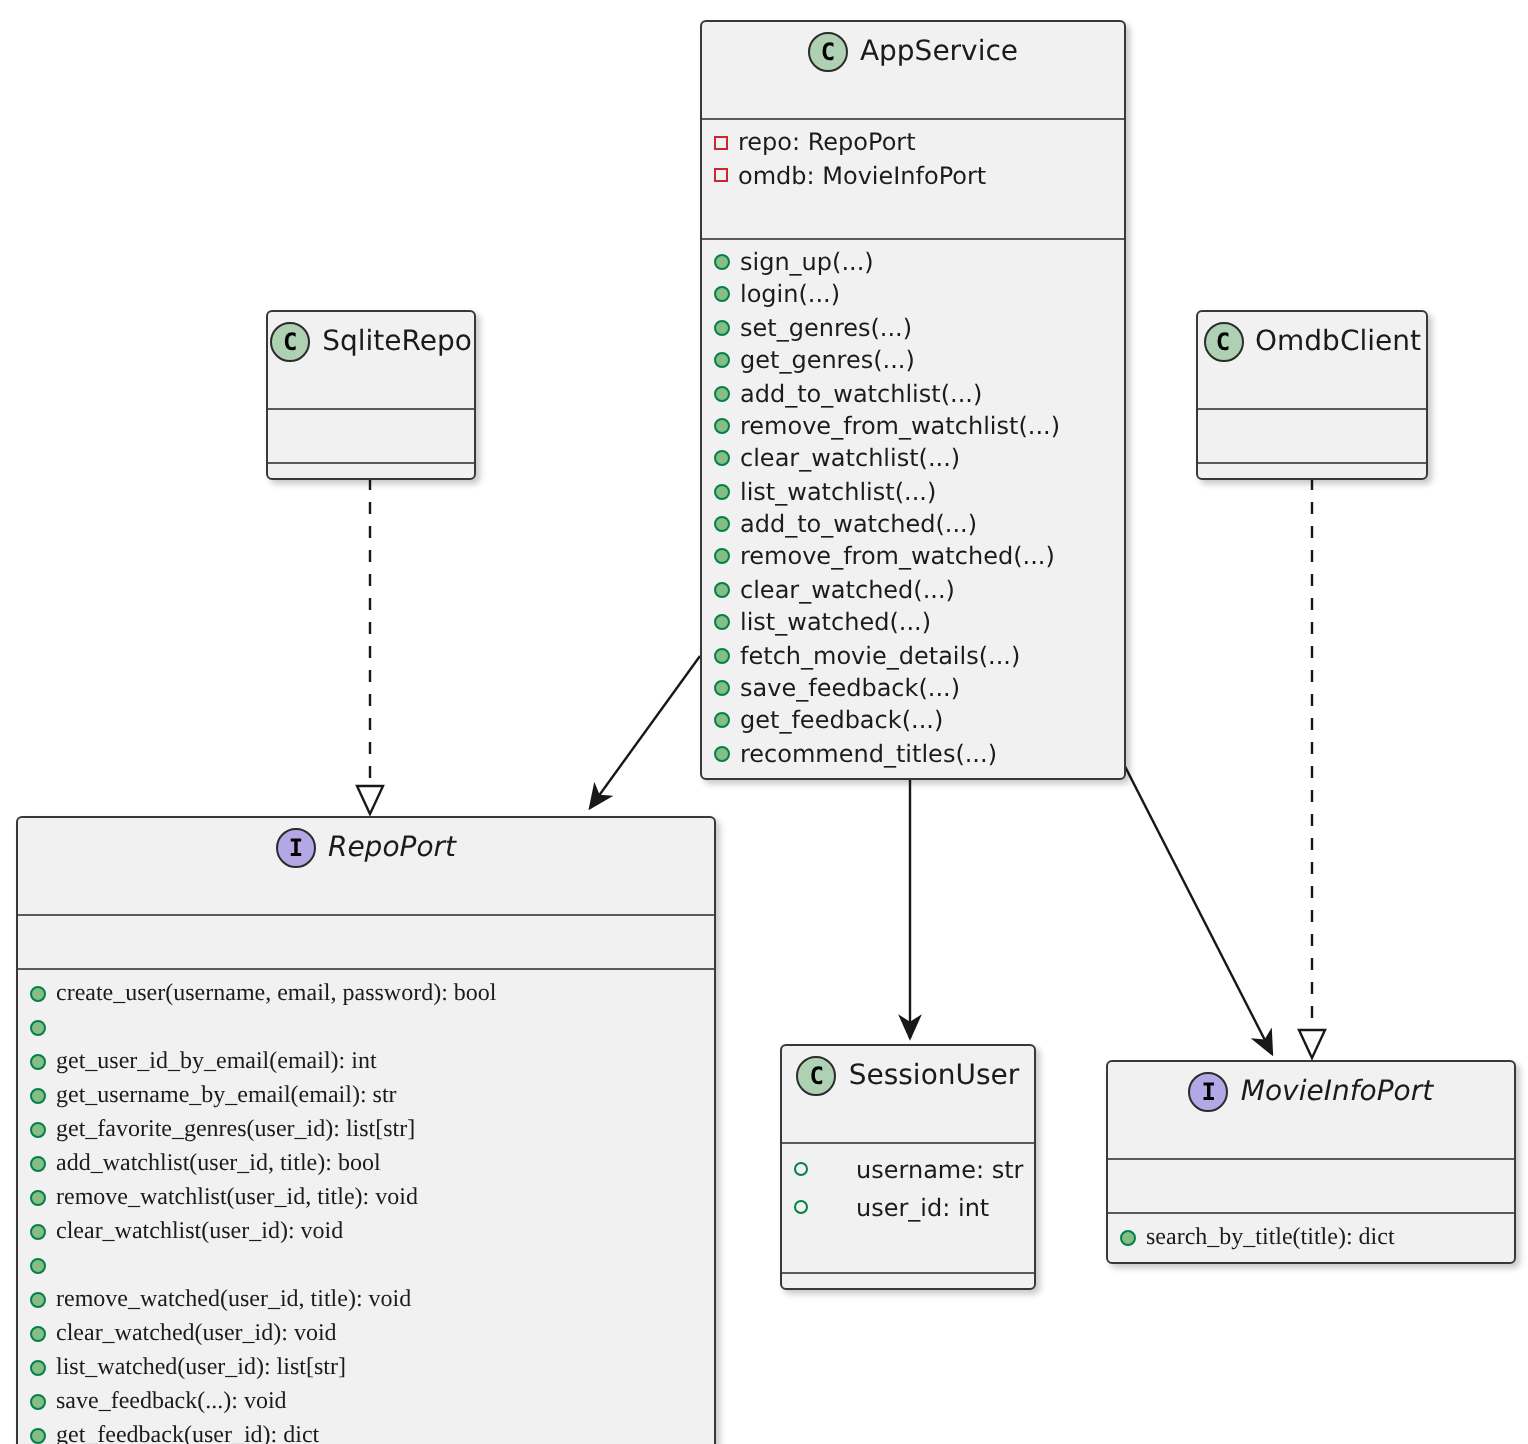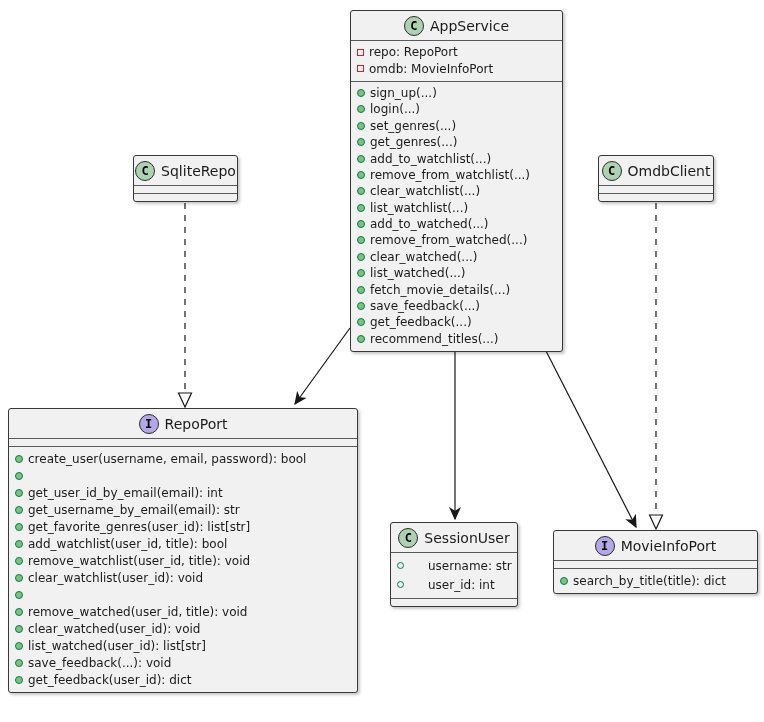--- a/index.html
+++ b/index.html
@@ -25,51 +25,52 @@
   .uml-title {
     display: flex;
     align-items: center;
     justify-content: center;
     gap: 6px;
     height: 29px;
     font-size: 14px;
     padding: 0 8px;
     flex: none;
   }
-  .uml-title.italic .title-text { }
+  .uml-title.italic .title-text { font-style: italic; }
   .badge {
     width: 20px; height: 20px;
     border-radius: 50%;
     border: 1px solid #2b2b2b;
     display: flex; align-items: center; justify-content: center;
     font-family: "DejaVu Sans Mono", "Liberation Mono", monospace;
     font-weight: bold;
     font-size: 12px;
     color: #000;
     flex: none;
   }
   .badge.class-badge { background: #ADD1B2; }
   .badge.interface-badge { background: #B4A7E5; }
 
   .compartment {
     border-top: 1px solid #5a5a5a;
     padding: 3px 0 4px 0;
     flex: none;
+    margin-top: 19px;
   }
   .compartment.empty { height: 8px; padding: 0; }
   .member-row {
     display: flex;
     align-items: center;
     gap: 5px;
     padding: 0 8px 0 6px;
     font-size: 12px;
     white-space: nowrap;
   }
   .rows-16 .member-row { height: 16.4px; }
-  .rows-17 .member-row { height: 17px; }
+  .rows-17 .member-row { height: 17px; font-family: Liberation Serif, serif; }
   .rows-19 .member-row { height: 19px; gap: 24px; }
   .m-icon { flex: none; display: inline-block; }
   .public-method-icon {
     width: 8px; height: 8px; border-radius: 50%;
     background: #84BE84; border: 1px solid #038048;
   }
   .private-field-icon {
     width: 7px; height: 7px;
     background: transparent; border: 1px solid #C82930;
   }

